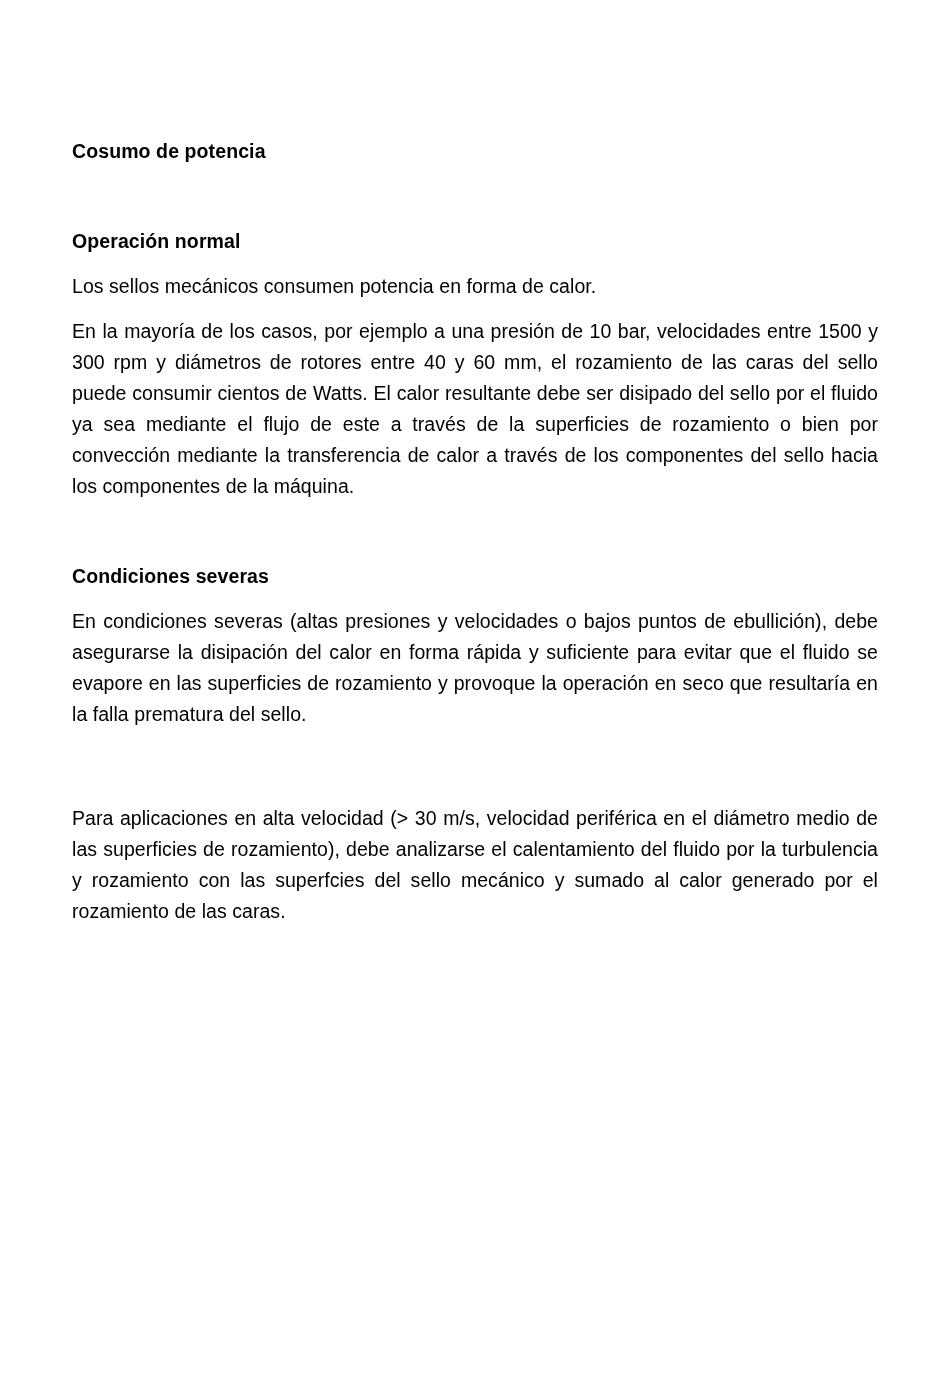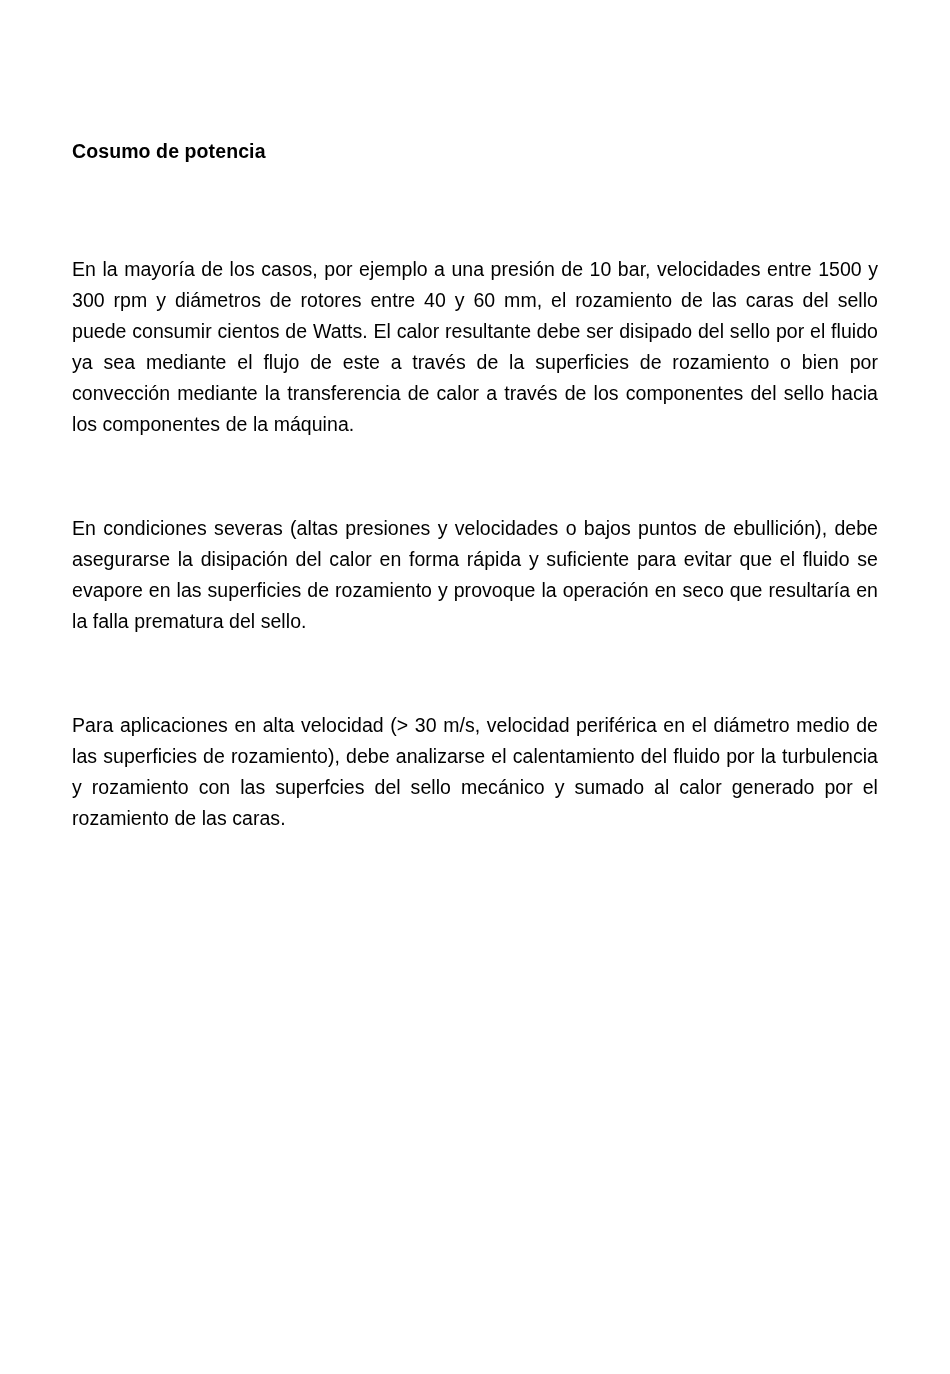--- a/index.html
+++ b/index.html
@@ -67,30 +67,33 @@
 </head>
 <body>
 
 <div class="page">
   <div class="content">
 
     <h1 class="doc-title">Cosumo de potencia</h1>
 
     <div class="gap-after-title"></div>
 
+    <h2 class="section-heading">Operación normal</h2>
 
     <div class="gap-after-heading"></div>
 
+    <p class="body-text">Los sellos mecánicos consumen potencia en forma de calor.</p>
 
     <div class="gap-between-paras"></div>
 
     <p class="body-text">En la mayoría de los casos, por ejemplo a una presión de 10 bar, velocidades entre 1500 y 300 rpm y diámetros de rotores entre 40 y 60 mm, el rozamiento de las caras del sello puede consumir cientos de Watts. El calor resultante debe ser disipado del sello por el fluido ya sea mediante el flujo de este a través de la superficies de rozamiento o bien por convección mediante la transferencia de calor a través de los componentes del sello hacia los componentes de la máquina.</p>
 
     <div class="gap-before-section"></div>
 
+    <h2 class="section-heading">Condiciones severas</h2>
 
     <div class="gap-after-heading"></div>
 
     <p class="body-text">En condiciones severas (altas presiones y velocidades o bajos puntos de ebullición), debe asegurarse la disipación del calor en forma rápida y suficiente para evitar que el fluido se evapore en las superficies de rozamiento y provoque la operación en seco que resultaría en la falla prematura del sello.</p>
 
     <div class="gap-before-section"></div>
 
 
     <div class="gap-after-heading"></div>
 

